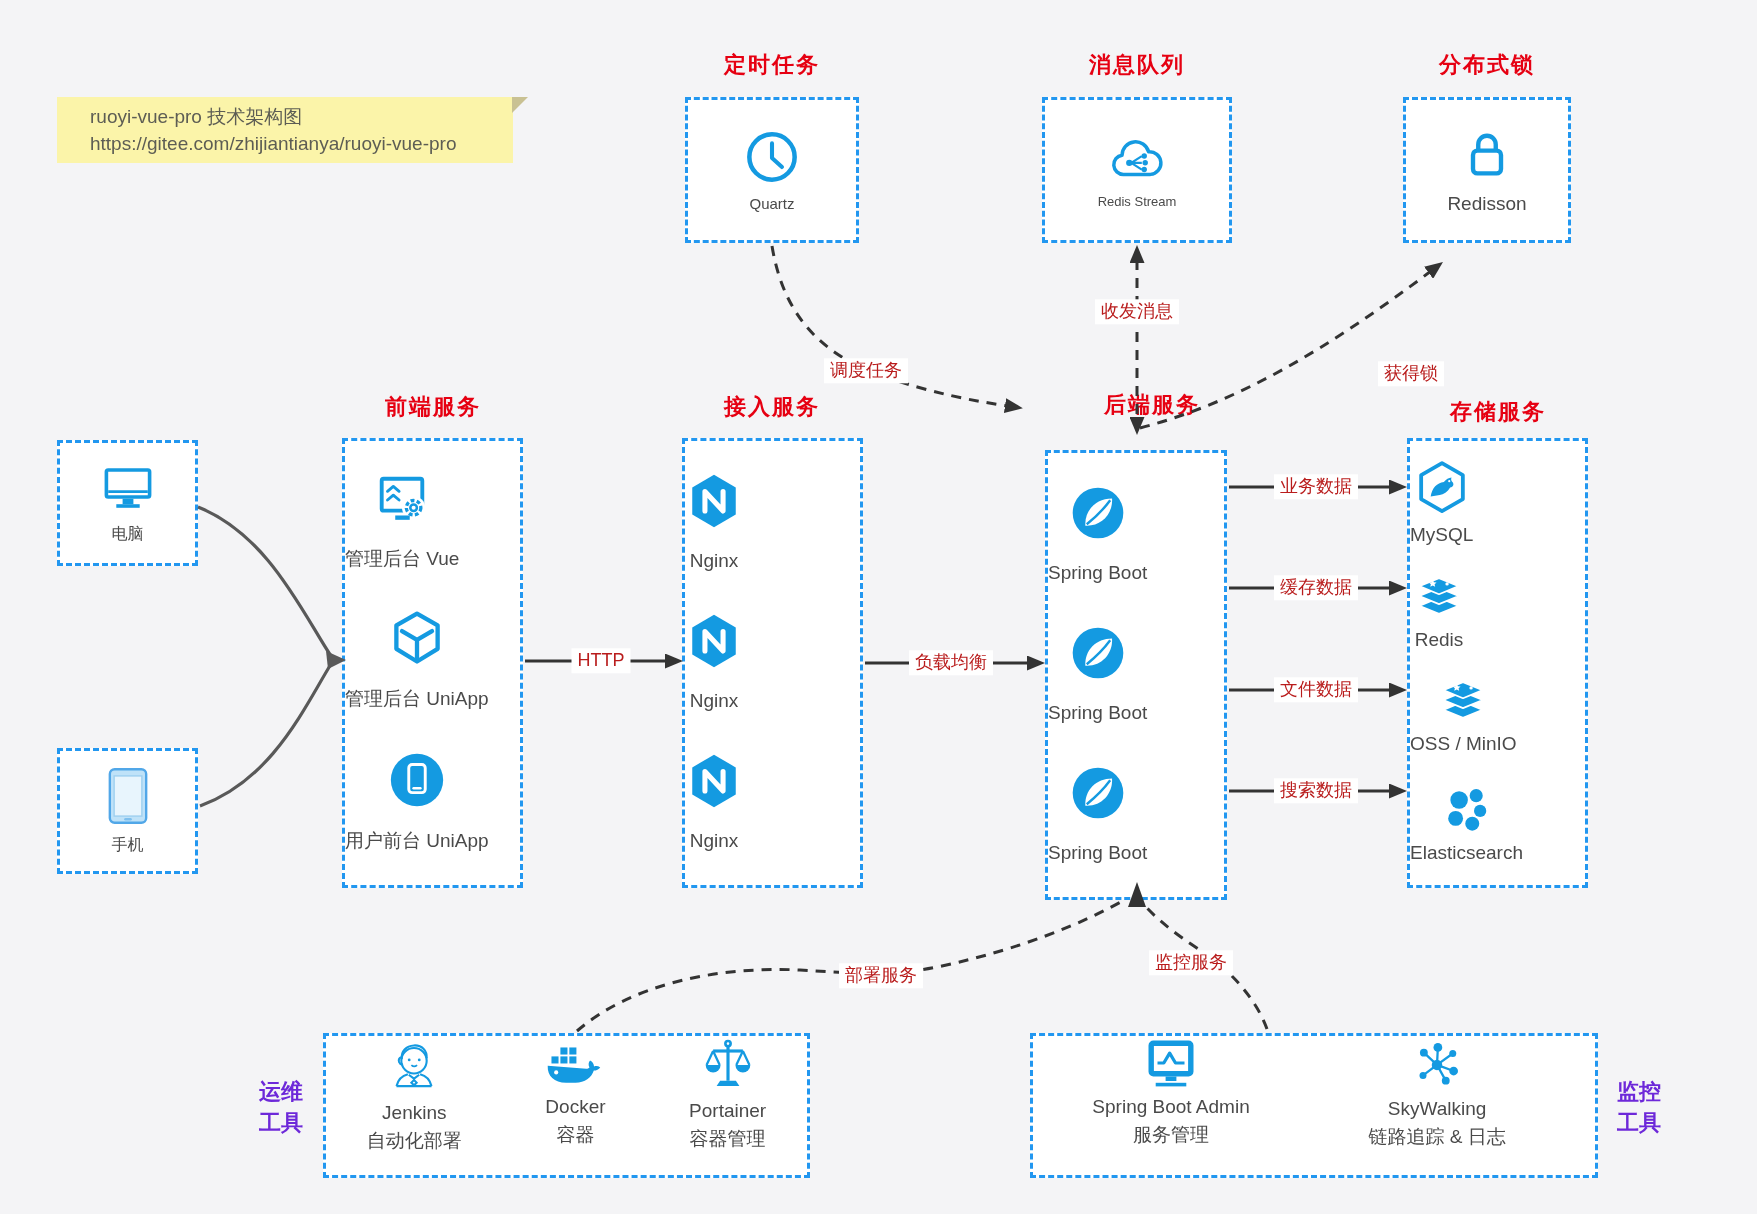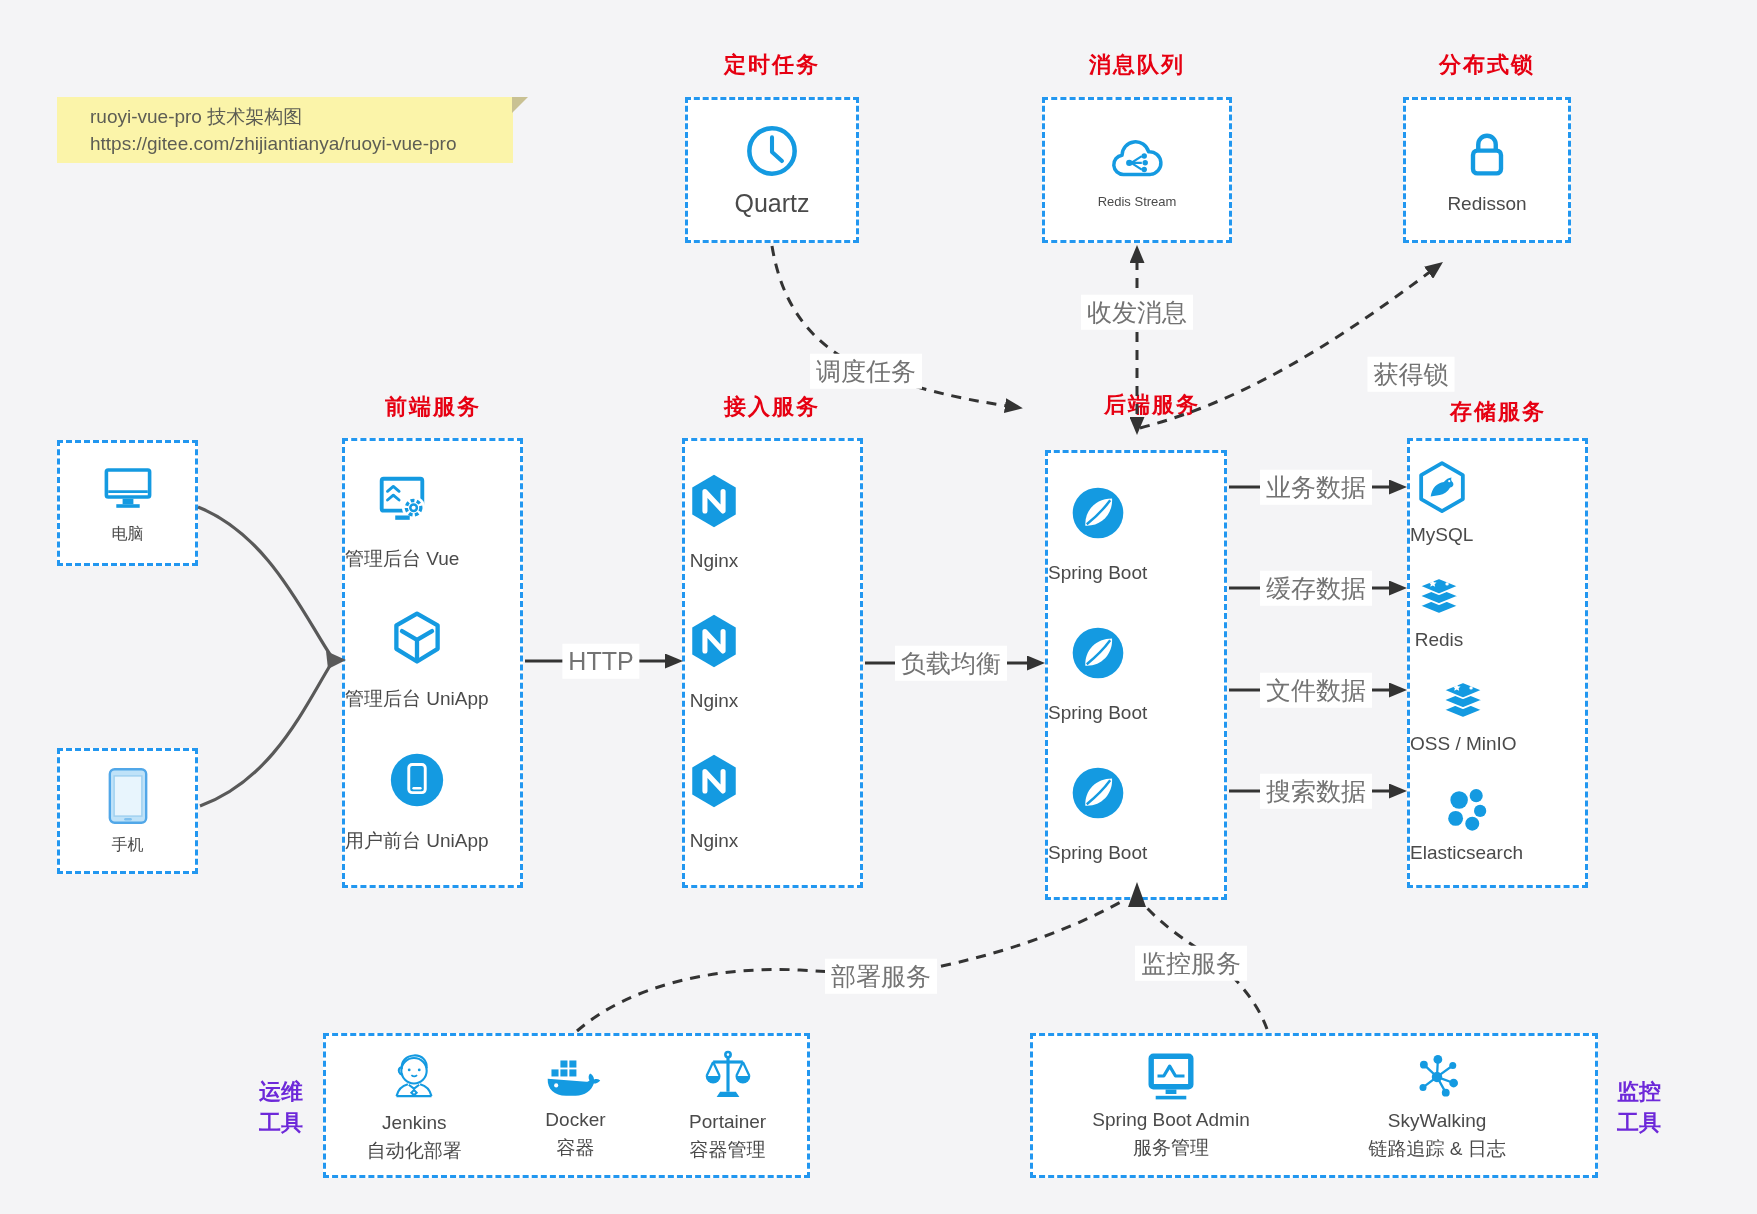--- a/index.html
+++ b/index.html
@@ -1,26 +1,26 @@
 <!DOCTYPE html>
 <html><head>
 <meta charset="utf-8">
 <style>
   *{margin:0;padding:0;box-sizing:border-box}
   html,body{width:1757px;height:1214px}
   body{position:relative;background:#f4f4f6;font-family:"Liberation Sans","DejaVu Sans",sans-serif;overflow:hidden;color:#4a4a4a}
   .box{position:absolute;background:#fff;border:3px dashed #2297f0;display:flex;z-index:2}
   .col{flex-direction:column;justify-content:space-around;align-items:flex-start;padding:12px 0}
   .single{flex-direction:column;justify-content:center;align-items:center;gap:9px}
-  .row{flex-direction:row;justify-content:space-around;align-items:center}
+  .row{flex-direction:row;justify-content:space-around;align-items:flex-start}
   .item{display:flex;flex-direction:column;align-items:center;gap:16px}
   .item .lbl{font-size:19px;color:#4a4a4a;white-space:nowrap;text-align:center;line-height:1.45}
   .grp-title{position:absolute;transform:translateX(-50%);color:#e60012;font-weight:bold;font-size:22px;letter-spacing:2px;white-space:nowrap;z-index:3}
   .side-title{position:absolute;color:#6d28d9;font-weight:bold;font-size:22px;width:52px;line-height:31px;text-align:center;word-break:break-all;z-index:3}
-  .edge-label{position:absolute;transform:translate(-50%,-50%);background:#fff;color:#737373;font-size:25px;padding:1px 6px;white-space:nowrap;z-index:5;line-height:1.3}
+  .edge-label{position:absolute;transform:translate(-50%,-50%);background:#fff;color:#b91c1c;font-size:18px;padding:1px 6px;white-space:nowrap;z-index:5;line-height:1.3}
   .edges{position:absolute;left:0;top:0;z-index:4;pointer-events:none}
   .note{position:absolute;left:57px;top:97px;width:456px;height:66px;background:#fbf4a9;color:#5d5d54;font-size:19px;line-height:27px;padding:6px 0 0 33px;z-index:2}
   .note .fold{position:absolute;top:0;right:-15px;width:0;height:0;border-left:16px solid #c9c193;border-bottom:16px solid transparent}
   .icon{color:#149ae1;display:block;line-height:0}
   .icon svg{display:block}
 </style>
 </head>
 <body>
 
 <div style="position:absolute;inset:0">
@@ -41,21 +41,21 @@
   <div class="side-title" style="left:255px;top:1076px">运维工具</div>
   <div class="side-title" style="left:1613px;top:1076px">监控工具</div>
 
   <div class="box single" style="left:685px;top:97px;width:174px;height:146px">
     <span class="icon">
         <svg width="58" height="58" viewBox="0 0 64 64">
           <circle cx="32" cy="32" r="25" fill="none" stroke="currentColor" stroke-width="5"></circle>
           <path d="M32 17V33L43 43" fill="none" stroke="currentColor" stroke-width="4.5" stroke-linecap="round" stroke-linejoin="round"></path>
         </svg>
       </span>
-    <span class="lbl" style="font-size:25px">Quartz</span>
+    <span class="lbl" style="font-size:15px">Quartz</span>
   </div>
 
   <div class="box single" style="left:1042px;top:97px;width:190px;height:146px">
     <span class="icon">
         <svg width="62" height="54" viewBox="0 0 64 56">
           <path d="M18 45a10 10 0 0 1-1.5-19.9A14 14 0 0 1 44 21.5 10.5 10.5 0 0 1 46 45Z" fill="none" stroke="currentColor" stroke-width="3.6" stroke-linejoin="round"></path>
           <g stroke="currentColor" stroke-width="2.3" fill="none">
             <path d="M26 33 37 26M26 33h11M26 33l11 7"></path>
           </g>
           <g fill="currentColor">

